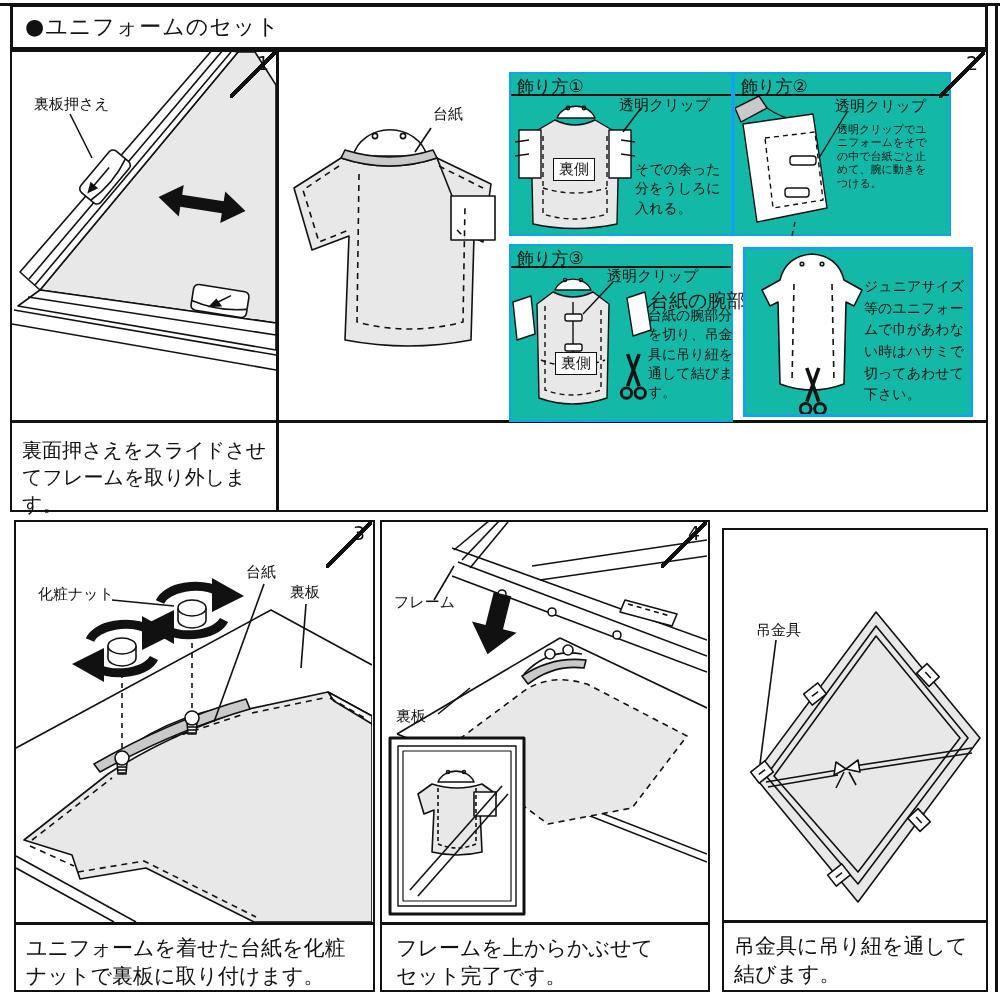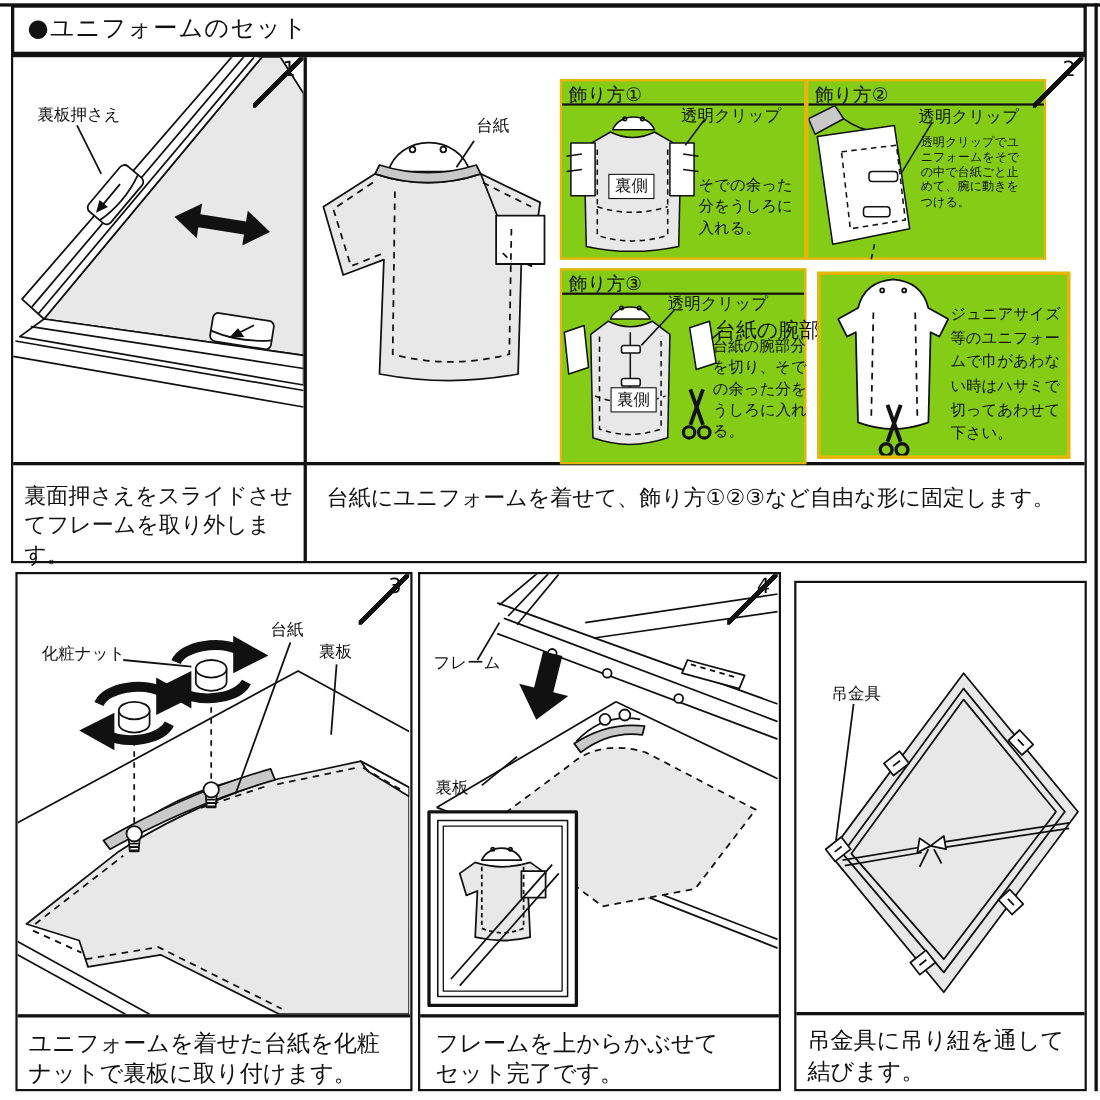--- a/index.html
+++ b/index.html
@@ -12,21 +12,21 @@
   .box{position:absolute;border:2.5px solid #111;box-sizing:border-box;background:#fff;}
   .abs{position:absolute;}
   .lbl{position:absolute;font-size:15px;white-space:nowrap;line-height:1.1;}
   .cap{position:absolute;font-size:20px;line-height:1.34;}
   .cap-b{position:absolute;font-size:21px;line-height:1.32;}
   .sep-h{position:absolute;left:0;right:0;height:2.5px;background:#111;}
   .sep-v{position:absolute;top:0;bottom:0;width:2.5px;background:#111;}
   .corner{position:absolute;top:0;right:0;width:46px;height:46px;
           background:linear-gradient(to bottom right,rgba(0,0,0,0) 46%,#111 46%,#111 53%,rgba(0,0,0,0) 53%);}
   .corner span{position:absolute;top:0px;right:7px;font-size:19px;}
-  .deco{position:absolute;border:2px solid #eab308;box-sizing:border-box;background:#84cc16;}
+  .deco{position:absolute;border:2px solid #0ea5e9;box-sizing:border-box;background:#14b8a6;}
   .deco-hdr{height:22px;border-bottom:2px solid #111;font-size:17px;padding:1px 0 0 6px;box-sizing:border-box;}
   .deco-body{position:relative;width:100%;height:calc(100% - 22px);}
   .small-txt{position:absolute;font-size:14px;line-height:1.38;}
   .ura{position:absolute;border:1.5px solid #111;font-size:15px;line-height:1.25;padding:1px 5px;background:#fff;}
   .hang-hdr{height:50px;border-bottom:2.5px solid #111;box-sizing:border-box;font-size:20px;
             padding:13px 0 0 10px;letter-spacing:0.5px;}
   svg{display:block;}
 </style>
 </head>
 <body>
@@ -174,21 +174,21 @@
                 <line x1="4" y1="28" x2="14" y2="0" stroke-width="3"></line>
                 <line x1="14" y1="28" x2="4" y2="0" stroke-width="3"></line>
                 <circle cx="3" cy="34" r="4.5" stroke-width="2.5"></circle>
                 <circle cx="15" cy="34" r="4.5" stroke-width="2.5"></circle>
               </g>
             </g>
           </svg>
           <div class="lbl" style="left:96px;top:0px;">透明クリップ</div>
           <div class="lbl" style="left:139px;top:22px;font-size:19px;">台紙の腕部分</div>
           <div class="ura" style="left:44px;top:84px;">裏側</div>
-          <div class="small-txt" style="left:137px;top:38px;width:88px;">台紙の腕部分を切り、そでの余った分をうしろに入れる。</div>
+          <div class="small-txt" style="left:137px;top:38px;width:88px;">台紙の腕部分を切り、吊金具に吊り紐を通して結びます。</div>
         </div>
       </div>
 
       <div class="deco" style="left:464px;top:195px;width:230px;height:170px;border-width:3px;">
         <div class="deco-body" style="height:100%;">
           <svg class="abs" style="left:0;top:0;" width="224" height="164" viewBox="0 0 224 164">
             <g stroke="#111" stroke-width="1.6" fill="none" stroke-linejoin="round">
               <path fill="#fff" d="M34,30 Q40,6 66,4 Q92,6 98,30 L116,40 L108,56 L100,52 L98,134 Q66,146 34,134 L32,52 L24,56 L16,40 Z"></path>
               <circle cx="56" cy="14" r="1.8"></circle>
                 <circle cx="76" cy="14" r="1.8"></circle>
@@ -206,21 +206,20 @@
           </svg>
           <div class="small-txt" style="left:118px;top:26px;width:102px;line-height:1.55;">ジュニアサイズ等のユニフォームで巾があわない時はハサミで切ってあわせて下さい。</div>
         </div>
       </div>
 
       <div class="corner">
           <span>2</span>
         </div>
     </div>
 
-    <div class="cap" style="left:267px;top:370px;width:706px;height:87px;padding:17px 8px 0 18px;box-sizing:border-box;">台紙にユニフォームを着せて、飾り方①②③など自由な形に固定します。</div>
   </div>
 
   <div class="box" style="left:14px;top:520px;width:361px;height:472px;">
     <div class="abs" style="left:0;top:0;width:356px;height:400px;">
       <svg width="356" height="400" viewBox="0 0 356 400">
         <g stroke="#111" stroke-width="1.6" fill="none" stroke-linejoin="round">
           <path d="M0,226 L255,88 L356,143"></path>
           <path fill="#e8e8e8" d="M8,318 L92,252 Q150,214 228,188 L312,170 L356,194 L356,400 L238,400 L130,346 L64,357 L56,333 Z"></path>
           <path d="M90,244 Q140,196 228,181"></path>
           <path fill="#c9c9c9" d="M84,250 Q160,208 234,187 L230,177 Q155,198 78,242 Z"></path>

